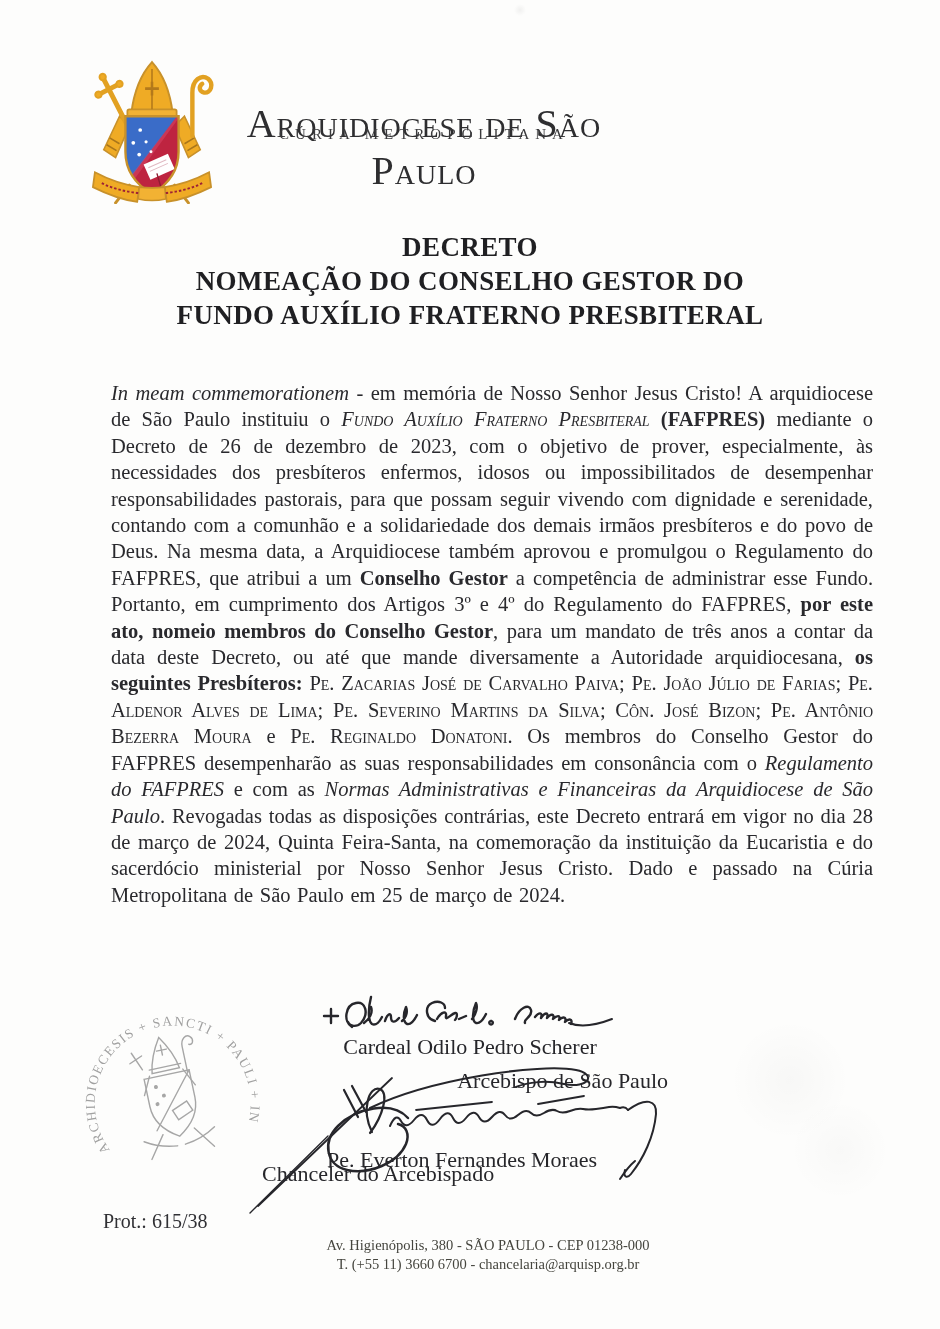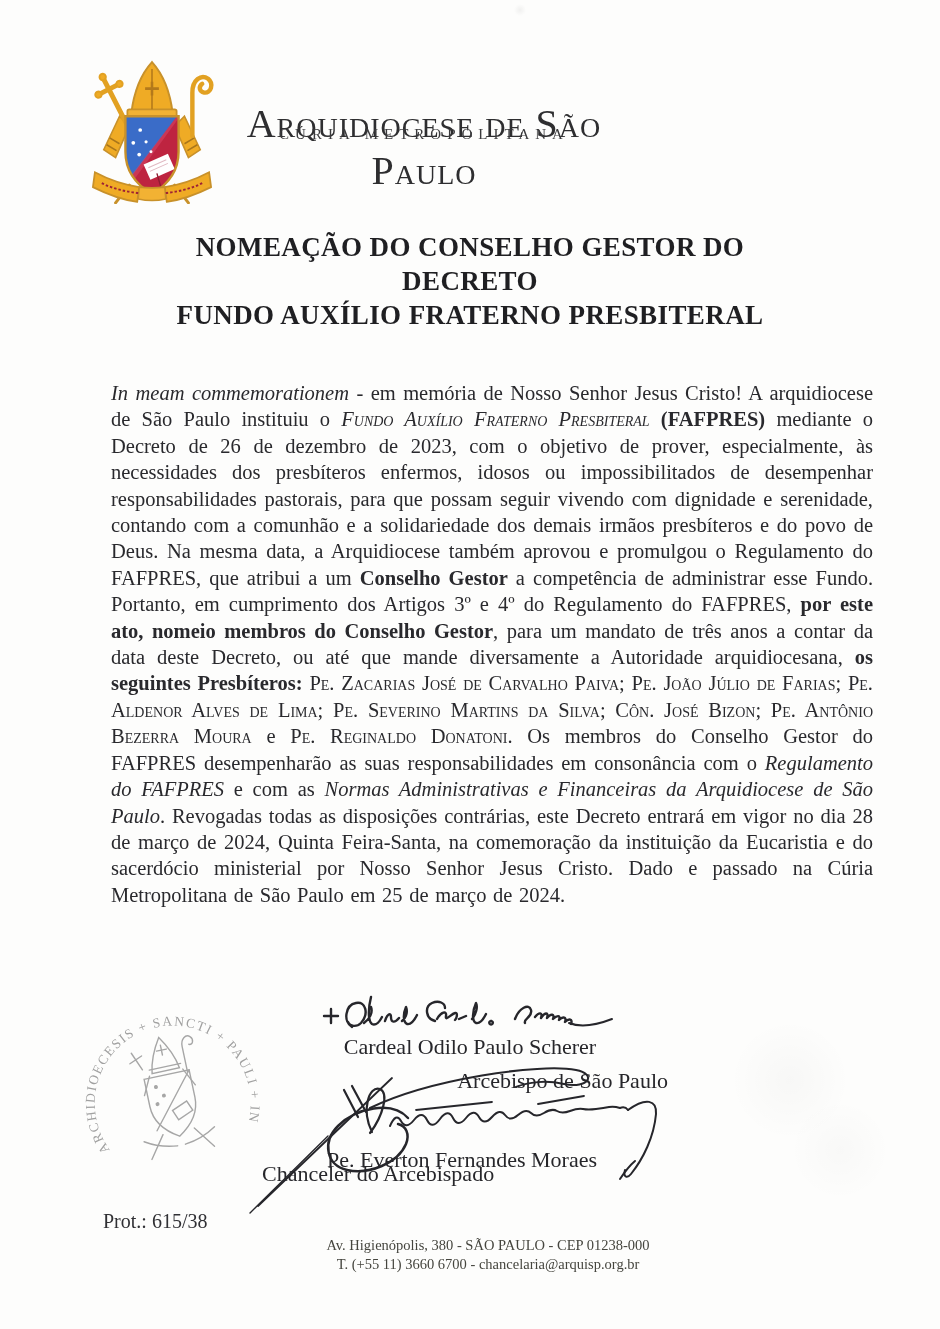--- a/index.html
+++ b/index.html
@@ -123,22 +123,22 @@
       <path d="M123 117 C108 125 92 130 78 132 L80 147 C95 145 111 139 125 132 Z" fill="#EFAB25" stroke="#C8912A" stroke-width="1.8"></path>
       <path d="M52 132 C60 133 70 133 78 132 L79 144 C70 146 60 146 51 144 Z" fill="#F2B233" stroke="#C8912A" stroke-width="1.6"></path>
       <path d="M14 128 c12 6 26 9 38 10 M116 128 c-12 6 -26 9 -38 10" fill="none" stroke="#9e2136" stroke-width="2" stroke-dasharray="2.5 2"></path>
     </g>
   </svg>
 
   <div class="org-name">Arquidiocese de São Paulo</div>
   <div class="dept-name">CÚRIA METROPOLITANA</div>
 
   <div class="decree-title">
+    <div>DECRETO</div>
     <div>NOMEAÇÃO DO CONSELHO GESTOR DO</div>
-    <div>DECRETO</div>
     <div>FUNDO AUXÍLIO FRATERNO PRESBITERAL</div>
   </div>
 
   <p class="decree-body"><span class="sg-i">In meam commemorationem</span><span class="sg-r"> - em memória de Nosso Senhor Jesus Cristo! A arquidiocese de São Paulo instituiu o </span><span class="sg-isc">Fundo Auxílio Fraterno Presbiteral</span><span class="sg-b"> (FAFPRES)</span><span class="sg-r"> mediante o Decreto de 26 de dezembro de 2023, com o objetivo de prover, especialmente, às necessidades dos presbíteros enfermos, idosos ou impossibilitados de desempenhar responsabilidades pastorais, para que possam seguir vivendo com dignidade e serenidade, contando com a comunhão e a solidariedade dos demais irmãos presbíteros e do povo de Deus. Na mesma data, a Arquidiocese também aprovou e promulgou o Regulamento do FAFPRES, que atribui a um </span><span class="sg-b">Conselho Gestor</span><span class="sg-r"> a competência de administrar esse Fundo. Portanto, em cumprimento dos Artigos 3º e 4º do Regulamento do FAFPRES, </span><span class="sg-b">por este ato, nomeio membros do Conselho Gestor</span><span class="sg-r">, para um mandato de três anos a contar da data deste Decreto, ou até que mande diversamente a Autoridade arquidiocesana, </span><span class="sg-b">os seguintes Presbíteros: </span><span class="sg-sc">Pe. Zacarias José de Carvalho Paiva; Pe. João Júlio de Farias; Pe. Aldenor Alves de Lima; Pe. Severino Martins da Silva; Côn. José Bizon; Pe. Antônio Bezerra Moura</span><span class="sg-r"> e </span><span class="sg-sc">Pe. Reginaldo Donatoni</span><span class="sg-r">. Os membros do Conselho Gestor do FAFPRES desempenharão as suas responsabilidades em consonância com o </span><span class="sg-i">Regulamento do FAFPRES</span><span class="sg-r"> e com as </span><span class="sg-i">Normas Administrativas e Financeiras da Arquidiocese de São Paulo</span><span class="sg-r">. Revogadas todas as disposições contrárias, este Decreto entrará em vigor no dia 28 de março de 2024, Quinta Feira-Santa, na comemoração da instituição da Eucaristia e do sacerdócio ministerial por Nosso Senhor Jesus Cristo. Dado e passado na Cúria Metropolitana de São Paulo em 25 de março de 2024.</span></p>
 
   <svg class="sig1-svg" viewBox="0 0 300 50" aria-hidden="true">
     <g fill="none" stroke="#26262B" stroke-width="2.4" stroke-linecap="round" stroke-linejoin="round">
       <path d="M6 26 H20 M13 19 V33"></path>
       <path d="M34 37 C25 32 27 15 38 13 C48 11 51 24 43 33 C39 37 32 37 30 32"></path>
       <path d="M46 33 C52 29 55 22 53 17 M53 7 C50 19 50 31 54 34 C58 36 62 31 64 27"></path>
@@ -147,21 +147,21 @@
       <path d="M117 31 C108 29 106 17 114 13 C121 10 127 13 127 18"></path>
       <path d="M119 29 C123 22 129 20 128 26 C127 32 133 24 137 23 C140 22 139 28 137 30"></path>
       <path d="M141 29 L148 26"></path>
       <path d="M154 29 C158 24 160 17 158 13 C154 22 154 31 158 33 C162 34 166 28 168 24"></path>
       <path d="M173 31 a1.8 1.8 0 1 0 0.1 0"></path>
       <path d="M197 29 C201 18 211 13 213 20 C215 27 205 29 207 33"></path>
       <path d="M217 27 C221 22 225 22 223 28 C227 22 231 22 229 28 C233 23 237 24 235 29 C239 25 243 25 241 30 C245 26 249 27 247 32 C251 28 255 29 253 34"></path>
       <path d="M251 33 C261 37 276 36 294 29" stroke-width="2"></path>
     </g>
   </svg>
-  <div class="sig-name-1">Cardeal Odilo Paulo Scherer</div>
+  <div class="sig-name-1">Cardeal Odilo Pedro Scherer</div>
   <div class="sig-role-1">Arcebispo de São Paulo</div>
 
   <svg class="sig2-svg" viewBox="0 0 480 170" aria-hidden="true">
     <g fill="none" stroke="#26262B" stroke-linecap="round" stroke-linejoin="round">
       <path d="M18 146 L152 18" stroke-width="1.8"></path>
       <path d="M10 153 L88 76" stroke-width="1.4"></path>
       <path d="M104 30 L118 57 M112 26 L126 52" stroke-width="2.2"></path>
       <path d="M132 72 C121 50 129 25 140 29 C149 33 143 56 130 73" stroke-width="2.2"></path>
       <path d="M130 48 C190 19 300 3 336 10 C357 14 349 29 324 24 C306 20 288 22 276 27" stroke-width="2"></path>
       <path d="M168 58 C152 40 116 48 98 66 C82 82 86 105 107 110 C129 115 158 103 166 84 C170 74 166 66 158 64" stroke-width="2.5"></path>

